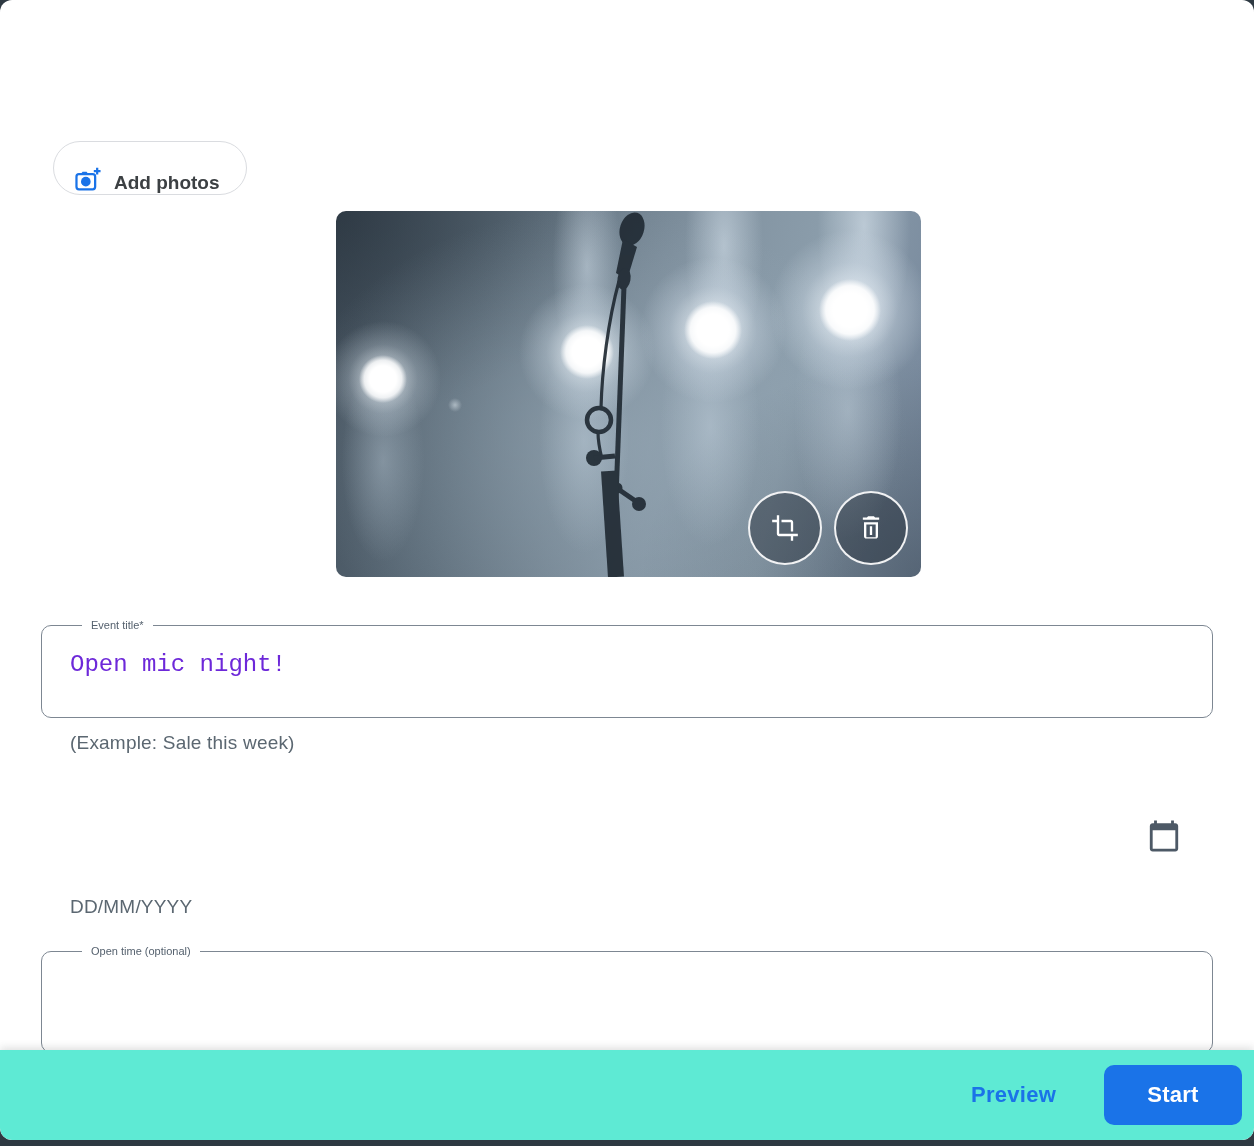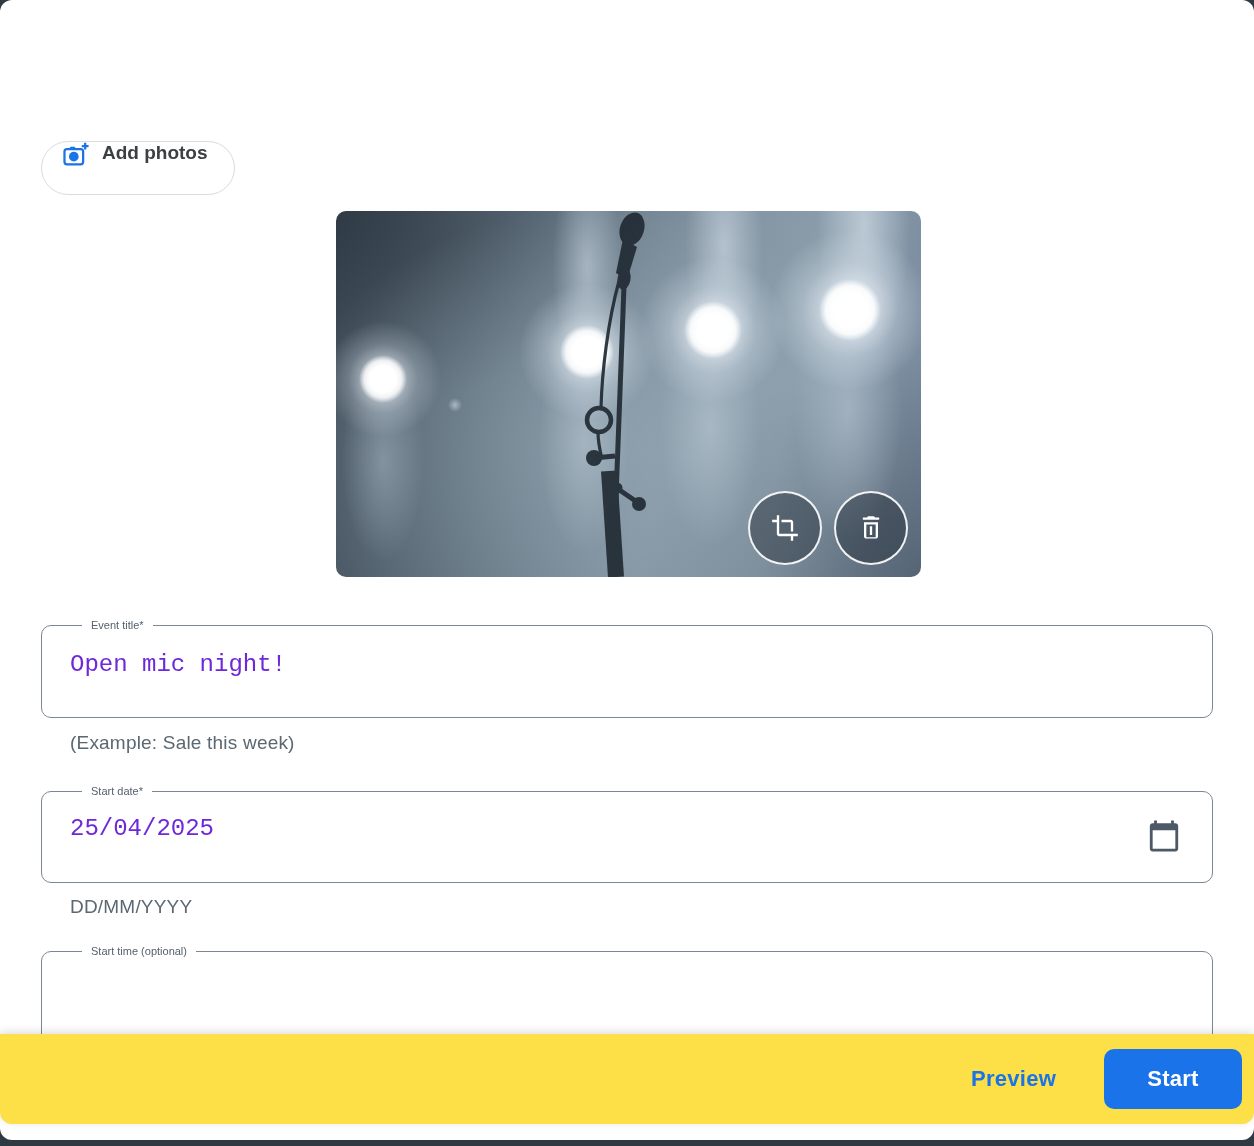--- a/index.html
+++ b/index.html
@@ -25,22 +25,22 @@
   .back-btn  { left:24px; top:22px; }
   .kebab-btn { left:1097px; top:22px; }
   .close-btn { left:1183px; top:22px; }
   .page-title {
     position:absolute; left:107px; top:30px;
     font-size:27px; color:#3c4043; letter-spacing:0.2px;
   }
 
   
   .add-photos {
-    position:absolute; left:41px; top:141px; height:54px; padding:0 26px 0 20px;
-    display:flex; align-items:flex-start; gap:13px;
+    position:absolute; left:53px; top:141px; height:54px; padding:0 26px 0 20px;
+    display:flex; align-items:flex-end; gap:13px;
     background:#fff; border:1px solid #dadce0; border-radius:27px; cursor:pointer;
   }
   .add-photos span.lbl { font-size:19px; font-weight:bold; color:#3c4043; }
 
   
   .photo {
     position:absolute; left:336px; top:211px; width:585px; height:366px;
     border-radius:10px; overflow:hidden;
     background:
       radial-gradient(circle 24px at 47px 168px,  #ffffff 55%, rgba(255,255,255,.8) 78%, rgba(255,255,255,0) 100%),
@@ -100,22 +100,22 @@
   .helper-title { top:732px; }
   .helper-date  { top:896px; }
   .cal-btn {
     position:absolute; left:1138px; top:810px; width:52px; height:52px;
     border:none; background:transparent; cursor:pointer; color:#4d5966;
     display:flex; align-items:center; justify-content:center;
   }
 
   
   .footer {
-    position:absolute; left:0; bottom:16px; width:100%; height:90px;
-    background:#fde047; box-shadow:0 -2px 8px rgba(60,64,67,.18);
+    position:absolute; left:0; bottom:0; width:100%; height:90px;
+    background:#5eead4; box-shadow:0 -2px 8px rgba(60,64,67,.18);
     display:flex; align-items:center; justify-content:flex-end;
     padding:0 12px 0 0; border-radius:0 0 12px 12px;
   }
   .preview-btn {
     border:none; background:transparent; color:#1a73e8;
     font-family:inherit; font-size:22px; font-weight:bold; cursor:pointer;
     padding:10px 24px; margin-right:24px; border-radius:6px; letter-spacing:0.25px;
   }
   .post-btn {
     width:138px; height:60px; border:none; border-radius:10px;
@@ -168,33 +168,29 @@
         </svg>
     </button>
   </div>
 
   <fieldset class="field field-title">
     <legend>Event title*</legend>
     <input type="text" value="Open mic night!" style="">
   </fieldset>
   <div class="helper helper-title">(Example: Sale this week)</div>
 
-  <fieldset class="field field-date">
-    <legend>Start date*</legend>
-    <input type="text" value="25/04/2025" style="">
-  </fieldset>
   <button class="cal-btn">
     <svg width="34" height="34" viewBox="0 0 24 24" fill="currentColor">
         <path d="M20 3h-1V1h-2v2H7V1H5v2H4c-1.1 0-2 .9-2 2v16c0 1.1.9 2 2 2h16c1.1 0 2-.9 2-2V5c0-1.1-.9-2-2-2zm0 18H4V8h16v13z"></path>
       </svg>
   </button>
   <div class="helper helper-date">DD/MM/YYYY</div>
 
   <fieldset class="field field-time">
-    <legend>Start time (optional)</legend>
+    <legend>Open time (optional)</legend>
   </fieldset>
 
   <div class="footer">
     <button class="preview-btn">Preview</button>
     <button class="post-btn">Start</button>
   </div>
 
 </div>
 
 </body></html>

